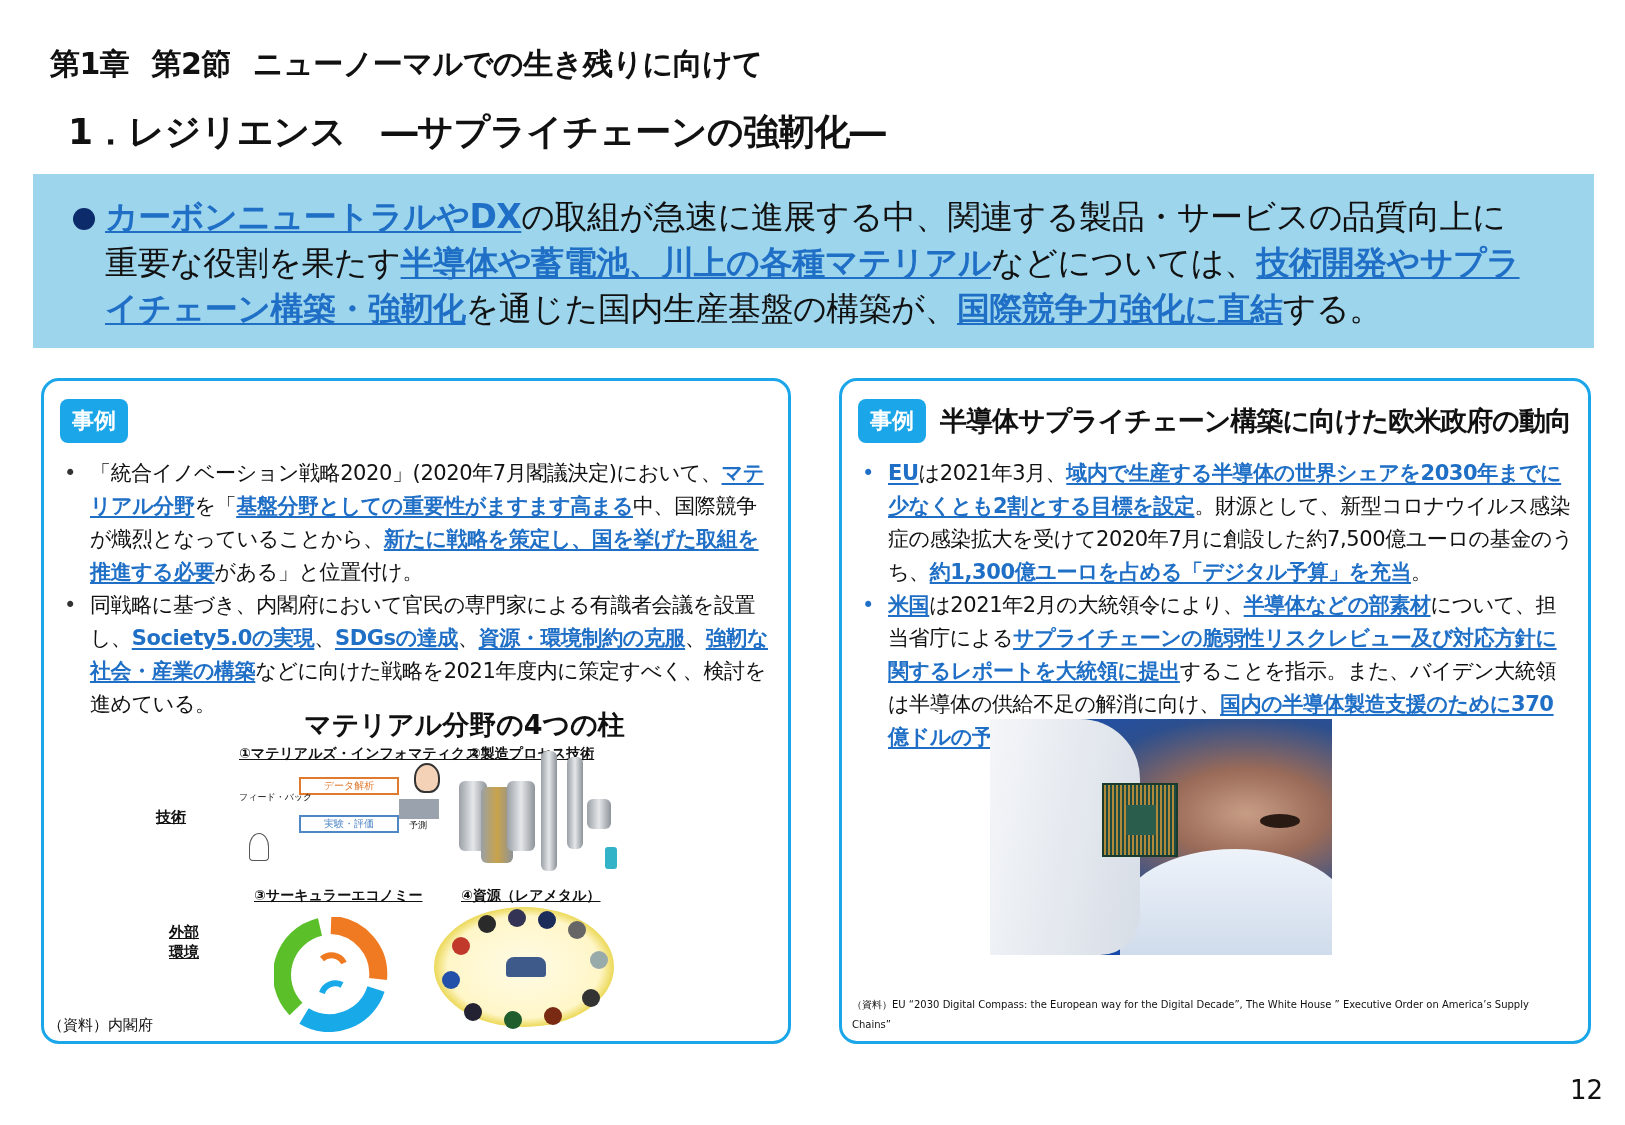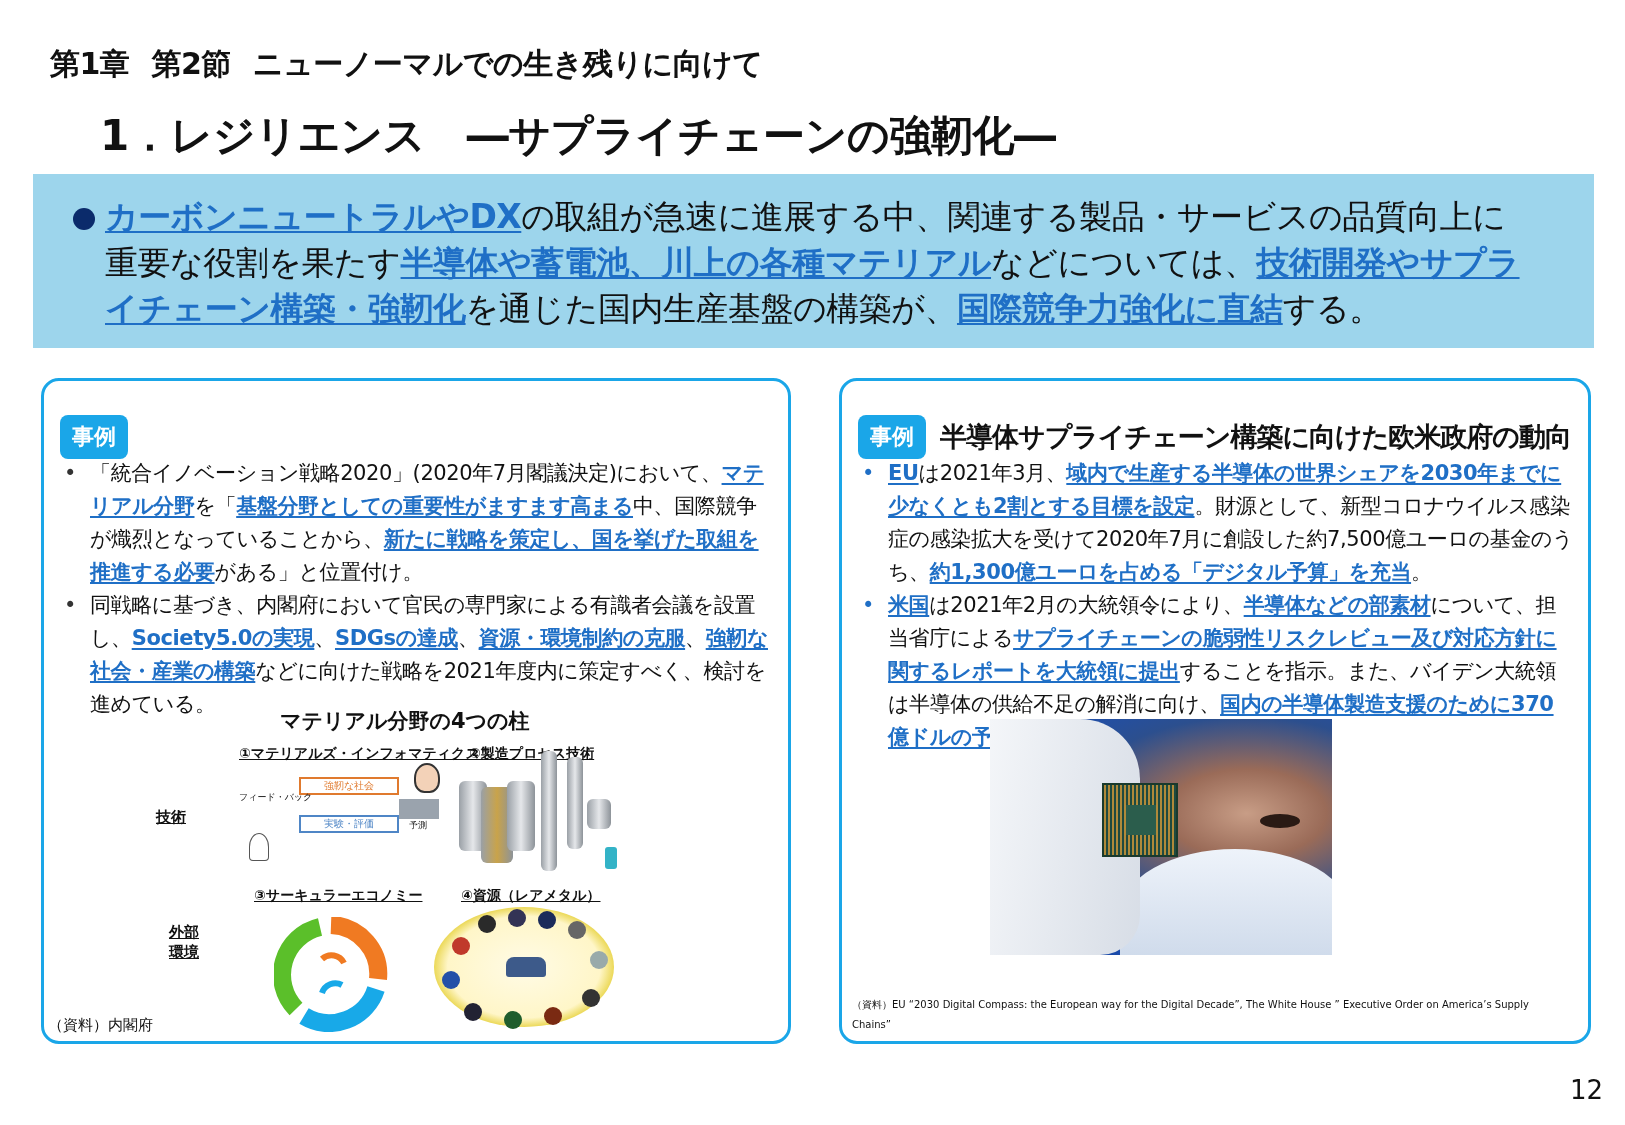--- a/index.html
+++ b/index.html
@@ -1,43 +1,43 @@
 <!DOCTYPE html>
 <html><head>
 <meta charset="utf-8">
 <style>
   * { box-sizing: border-box; margin: 0; padding: 0; }
   html, body { width: 1625px; height: 1125px; background: #ffffff; overflow: hidden; }
   body { position: relative; font-family: "DejaVu Sans", "Liberation Sans", sans-serif; color: #111; }
 
   .chapter { position: absolute; left: 50px; top: 44px; font-size: 30px; font-weight: bold; letter-spacing: -0.5px; }
   .chapter span { margin-right: 22px; }
-  .title { position: absolute; left: 100px; top: 108px; font-size: 42px; font-weight: bold; letter-spacing: -0.5px; }
+  .title { position: absolute; left: 68px; top: 108px; font-size: 36px; font-weight: bold; letter-spacing: -0.5px; }
 
   .summary { position: absolute; left: 33px; top: 174px; width: 1561px; height: 174px; background: #9dd5ec; padding: 20px 60px 0 72px; }
   .summary .bullet { position: absolute; left: 40px; top: 34px; width: 22px; height: 22px; border-radius: 50%; background: #0b2b6b; }
   .summary p { font-size: 33px; line-height: 46px; color: #111; letter-spacing: -0.5px; }
 
   .hl { color: #1f6fc6; font-weight: bold; text-decoration: underline; text-decoration-thickness: 2px; text-underline-offset: 3px; }
 
   .card { position: absolute; top: 378px; height: 666px; border: 3px solid #1aa6e8; border-radius: 18px; background: #fff; }
   .card.left { left: 41px; width: 750px; }
   .card.right { left: 839px; width: 752px; }
 
-  .card-head { position: absolute; left: 16px; top: 34px; display: flex; align-items: center; }
+  .card-head { position: absolute; left: 16px; top: 18px; display: flex; align-items: center; }
   .tag { background: #1aa6e8; color: #fff; font-weight: bold; font-size: 22px; border-radius: 8px; padding: 7px 12px; margin-right: 14px; }
   .card-title { font-size: 27px; font-weight: bold; letter-spacing: -1px; white-space: nowrap; }
 
   .card-body { position: absolute; left: 18px; top: 76px; right: 14px; font-size: 21px; line-height: 33px; letter-spacing: -0.4px; }
   .card-body li { list-style: none; position: relative; padding-left: 28px; }
   .card-body li::before { content: "•"; position: absolute; left: 2px; top: 0; color: #333; }
   .card.right .card-body li::before { color: #1f6fc6; }
 
   .pillars { position: absolute; left: 0; top: 326px; width: 750px; height: 330px; }
-  .pillars-title { position: absolute; left: 236px; top: 0; font-size: 21px; font-weight: bold; text-align: center; }
+  .pillars-title { position: absolute; left: 260px; top: 0; font-size: 27px; font-weight: bold; text-align: center; }
   .pill-label { position: absolute; font-size: 14px; font-weight: bold; text-decoration: underline; white-space: nowrap; }
   .side-label { position: absolute; font-size: 15px; font-weight: bold; text-decoration: underline; line-height: 20px; }
 
   .mi-diagram { position: absolute; left: 195px; top: 56px; width: 210px; height: 100px; }
   .box { position: absolute; width: 100px; height: 18px; border: 2px solid; font-size: 10px; text-align: center; line-height: 14px; background: #fff; }
   .process { position: absolute; left: 415px; top: 44px; width: 160px; height: 130px; }
   .tank { position: absolute; background: linear-gradient(90deg,#9aa0a6,#e5e7ea,#8d9399); border-radius: 6px; }
   .cycle { position: absolute; left: 230px; top: 210px; width: 115px; height: 115px; }
   .rare { position: absolute; left: 390px; top: 200px; width: 180px; height: 120px; border-radius: 50%; background: radial-gradient(ellipse at center,#fffbe6 0%,#fff6c8 60%,#e9d54a 72%,#fff 78%); }
   .dot { position: absolute; width: 18px; height: 18px; border-radius: 50%; }
@@ -83,21 +83,21 @@
     <div class="pill-label" style="left:195px;top:38px;">①マテリアルズ・インフォマティクス</div>
     <div class="pill-label" style="left:425px;top:38px;">②製造プロセス技術</div>
     <div class="pill-label" style="left:210px;top:180px;">③サーキュラーエコノミー</div>
     <div class="pill-label" style="left:417px;top:180px;">④資源（レアメタル）</div>
 
     <div class="side-label" style="left:112px;top:100px;">技術</div>
     <div class="side-label" style="left:125px;top:215px;white-space:pre;">外部
 環境</div>
 
     <div class="mi-diagram">
-      <div class="box" style="left:60px;top:14px;border-color:#e07a2e;color:#e07a2e;">強靭な社会</div>
+      <div class="box" style="left:60px;top:14px;border-color:#e07a2e;color:#e07a2e;">データ解析</div>
       <div class="box" style="left:60px;top:52px;border-color:#4f86c6;color:#4f86c6;font-family:Liberation Serif, serif;">実験・評価</div>
       <div style="position:absolute;left:0;top:28px;font-size:9px;">フィード・バック</div>
       <div style="position:absolute;left:170px;top:56px;font-size:9px;">予測</div>
       <div style="position:absolute;left:175px;top:0;width:26px;height:30px;border-radius:50% 50% 40% 40%;background:#f3d2b8;border:2px solid #333;"></div>
       <div style="position:absolute;left:160px;top:36px;width:40px;height:20px;background:#9aa3ad;"></div>
       <div style="position:absolute;left:10px;top:70px;width:20px;height:28px;border:1px solid #555;border-radius:50% 50% 4px 4px;"></div>
     </div>
 
     <div class="process">
       <div class="tank" style="left:0;top:30px;width:28px;height:70px;"></div>

